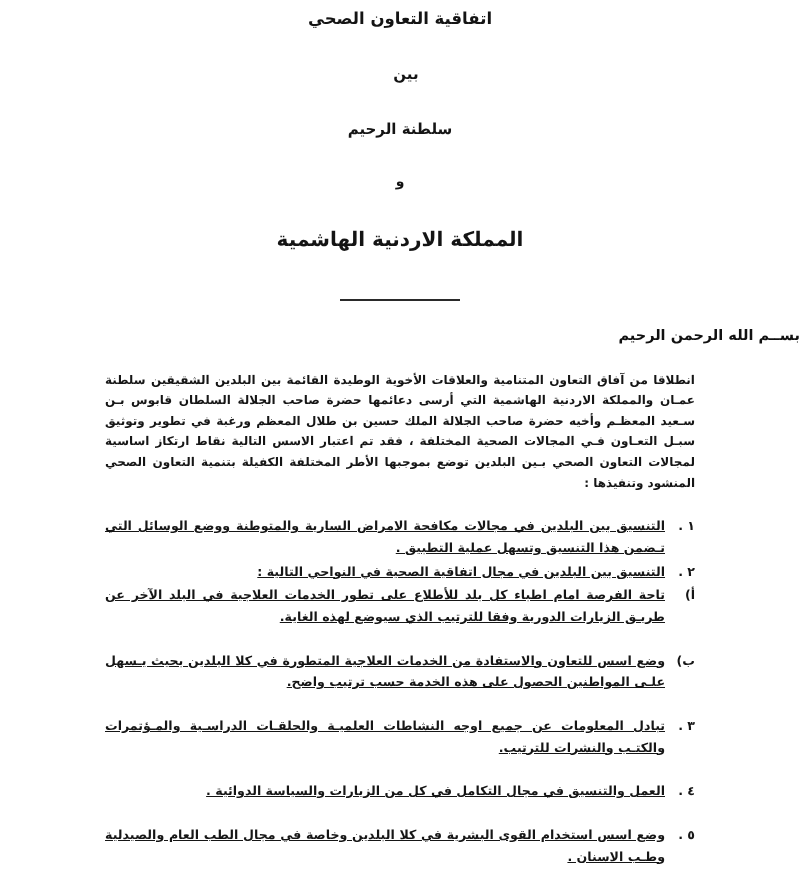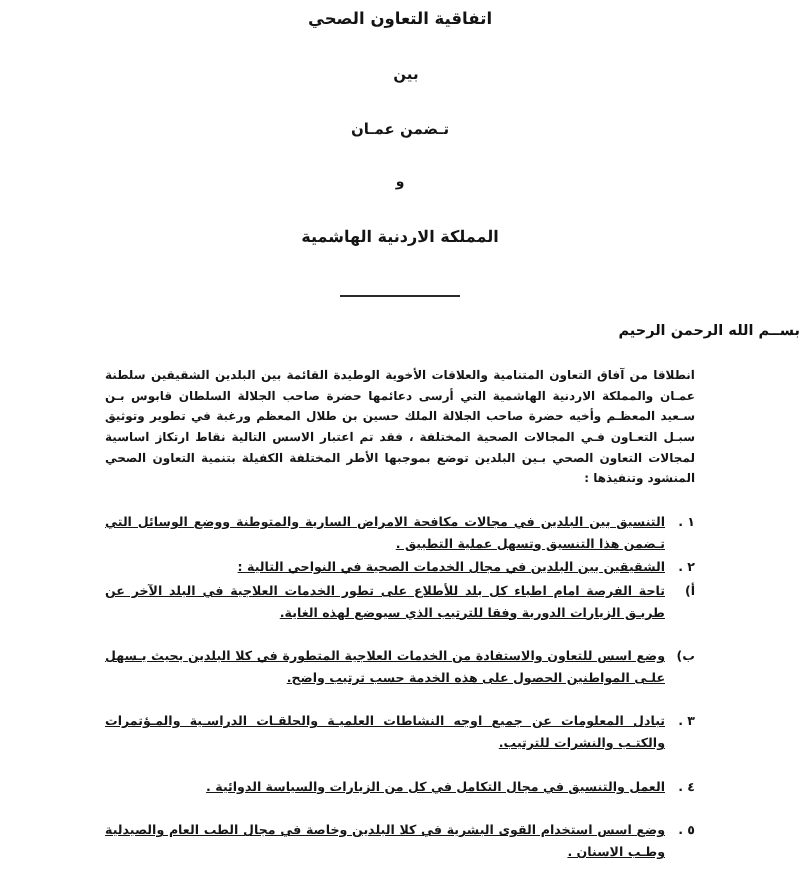--- a/index.html
+++ b/index.html
@@ -52,21 +52,21 @@
   .hl-party-a {
     font-size: 15px;
     margin-top: 38px;
     letter-spacing: 1px;
   }
   .hl-and {
     font-size: 14px;
     margin-top: 38px;
   }
   .hl-party-b {
-    font-size: 16px;
+    font-size: 20px;
     margin-top: 37px;
     letter-spacing: 1.2px;
   }
 
   
   .rule-wrap {
     width: 100%;
     text-align: center;
     margin-top: 40px;
     height: 10px;
@@ -156,21 +156,21 @@
 </head>
 <body>
 
 <div class="page">
 
   <div class="header-block">
     <div class="header-line hl-title">اتفاقية التعاون الصحي</div>
 
     <div class="header-line hl-between">بين</div>
 
-    <div class="header-line hl-party-a">تـضمن عمـان</div>
+    <div class="header-line hl-party-a">سلطنة الرحيم</div>
 
     <div class="header-line hl-and">و</div>
 
     <div class="header-line hl-party-b">المملكة الاردنية الهاشمية</div>
   </div>
 
   <div class="rule-wrap">
     <span class="rule"></span>
   </div>
 
@@ -180,21 +180,21 @@
 
     <p class="para">انطلاقا من آفاق التعاون المتنامية والعلاقات الأخوية الوطيدة القائمة بين البلدين الشقيقين سلطنة عمـان والمملكة الاردنية الهاشمية التي أرسى دعائمها حضرة صاحب الجلالة السلطان قابوس بـن سـعيد المعظـم وأخيه حضرة صاحب الجلالة الملك حسين بن طلال المعظم ورغبة في تطوير وتوثيق سبـل التعـاون فـي المجالات الصحية المختلفة ، فقد تم اعتبار الاسس التالية نقاط ارتكاز اساسية لمجالات التعاون الصحي بـين البلدين توضع بموجبها الأطر المختلفة الكفيلة بتنمية التعاون الصحي المنشود وتنفيذها :</p>
 
     <div class="clause gap-lg">
       <span class="marker">١ .</span>
       <span class="clause-text">التنسيق بين البلدين في مجالات مكافحة الامراض السارية والمتوطنة ووضع الوسائل التي تـضمن هذا التنسيق وتسهل عملية التطبيق .</span>
     </div>
 
     <div class="clause tight">
       <span class="marker">٢ .</span>
-      <span class="clause-text no-justify">الشقيقين بين البلدين في مجال الخدمات الصحية في النواحي التالية :</span>
+      <span class="clause-text no-justify">التنسيق بين البلدين في مجال اتفاقية الصحية في النواحي التالية :</span>
     </div>
 
     <div class="clause sub tight">
       <span class="marker">أ)</span>
       <span class="clause-text">تاحة الفرصة امام اطباء كل بلد للأطلاع على تطور الخدمات العلاجية في البلد الآخر عن طريـق الزيارات الدورية وفقا للترتيب الذي سيوضع لهذه الغاية.</span>
     </div>
 
     <div class="clause sub gap-lg">
       <span class="marker">ب)</span>
       <span class="clause-text">وضع اسس للتعاون والاستفادة من الخدمات العلاجية المتطورة في كلا البلدين بحيث يـسهل علـى المواطنين الحصول على هذه الخدمة حسب ترتيب واضح.</span>

